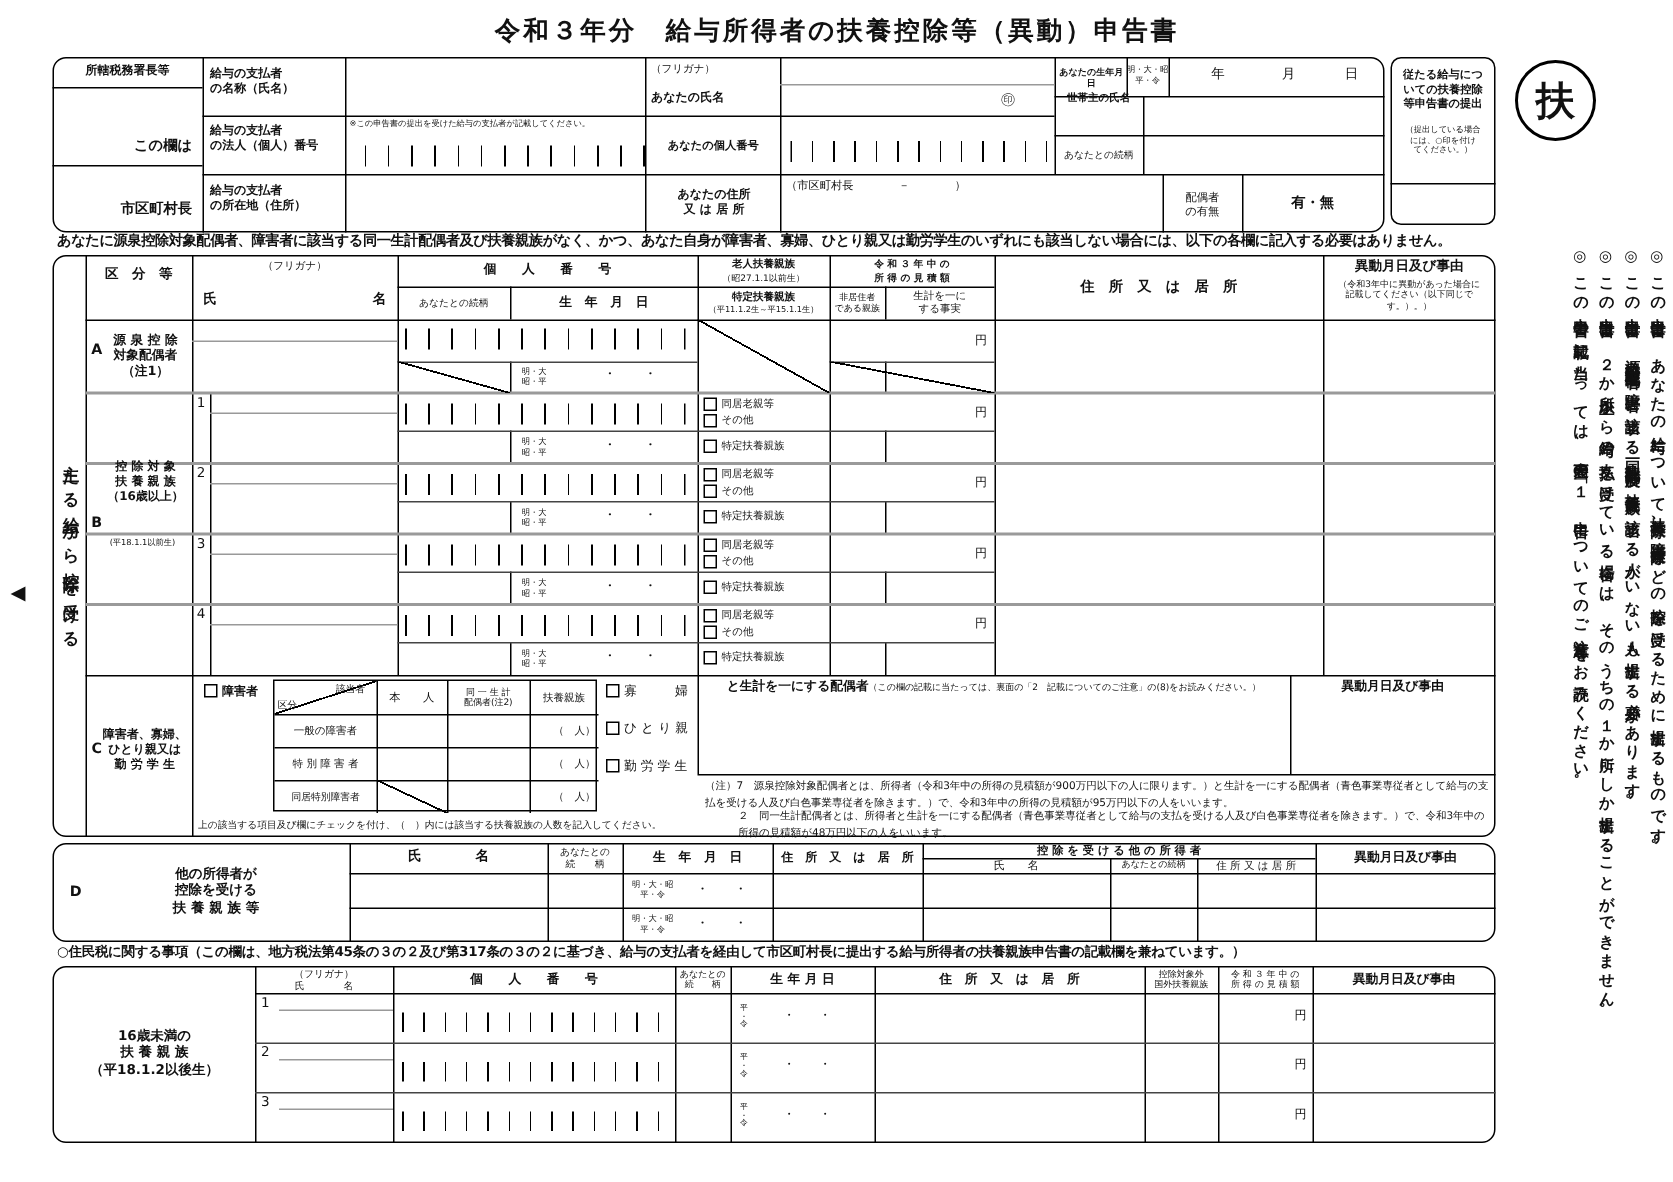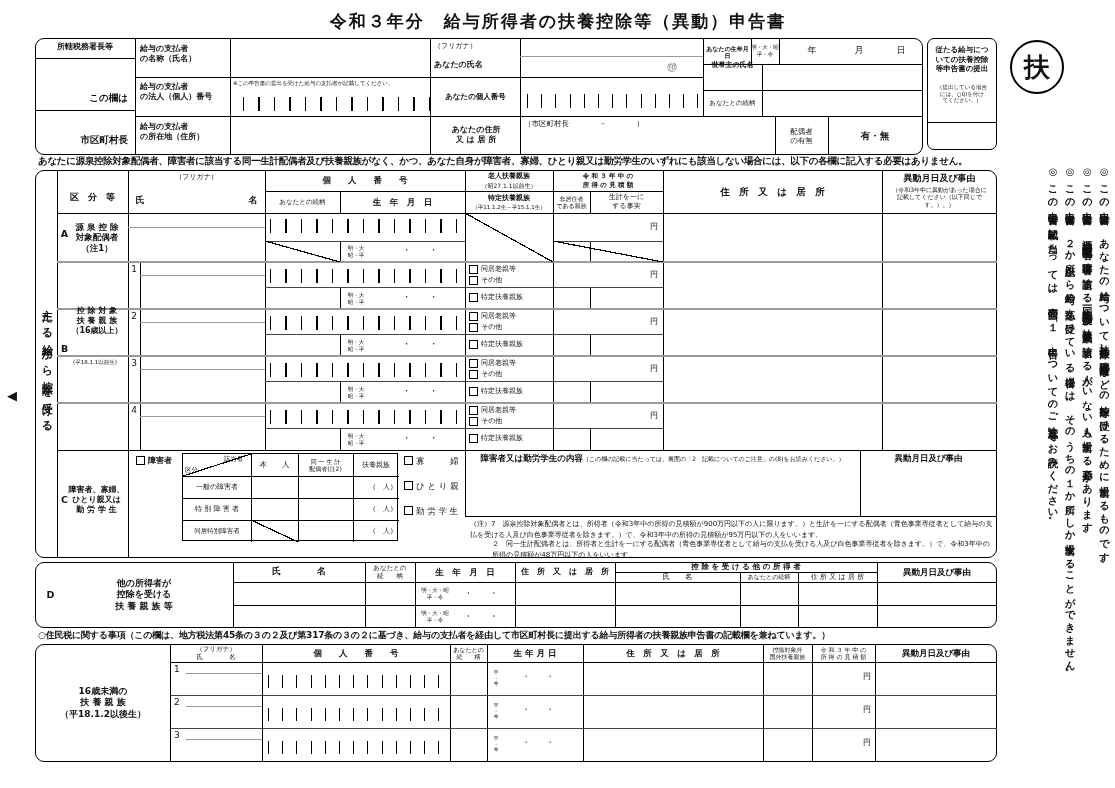--- a/index.html
+++ b/index.html
@@ -152,21 +152,21 @@
   <i class="hl dk" style="left:265px;top:428px;width:398px"></i>
   <i class="hl" style="left:57px;top:450px;width:940px"></i>
   <i class="hl" style="left:465px;top:516px;width:532px"></i>
 
   <i class="hl gy" style="left:128px;top:227px;width:137px"></i>
   <i class="hl gy" style="left:140px;top:275px;width:125px"></i>
   <i class="hl gy" style="left:140px;top:322px;width:125px"></i>
   <i class="hl gy" style="left:140px;top:369px;width:125px"></i>
   <i class="hl gy" style="left:140px;top:416px;width:125px"></i>
 
-  <div class="c f9 b" style="left:57px;top:176px;width:71px;height:43px">区　分　等</div>
+  <div class="c f9 b" style="left:57px;top:162px;width:71px;height:43px">区　分　等</div>
   <div class="c f7" style="left:128px;top:171px;width:137px;height:12px">（フリガナ）</div>
   <div class="c f9 b" style="left:134px;top:194px;width:12px;height:14px">氏</div>
   <div class="c f9 b" style="left:247px;top:194px;width:12px;height:14px">名</div>
   <div class="c f85 b" style="left:265px;top:170px;width:200px;height:21px">個　　人　　番　　号</div>
   <div class="c f65" style="left:265px;top:191px;width:75px;height:22px">あなたとの続柄</div>
   <div class="c f85 b" style="left:340px;top:191px;width:125px;height:22px">生　年　月　日</div>
   <div class="c f7 b" style="left:465px;top:171px;width:88px;height:10px">老人扶養親族</div>
   <div class="c f6" style="left:465px;top:181px;width:88px;height:9px">（昭27.1.1以前生）</div>
   <div class="c f7 b" style="left:465px;top:193px;width:88px;height:10px">特定扶養親族</div>
   <div class="c f55" style="left:465px;top:203px;width:88px;height:9px">（平11.1.2生～平15.1.1生）</div>
@@ -270,23 +270,24 @@
     <div class="c f65" style="left:0;top:66px;width:68px;height:22px">同居特別障害者</div>
     <div class="c du" style="left:68px;top:66px;width:47px;height:22px"></div>
     <div class="c f7 je" style="left:170px;top:22px;width:44px;height:22px">（　人）</div>
     <div class="c f7 je" style="left:170px;top:44px;width:44px;height:22px">（　人）</div>
     <div class="c f7 je" style="left:170px;top:66px;width:44px;height:22px">（　人）</div>
   </div>
 
   <div class="c tl f85" style="left:404px;top:456px;width:60px;height:12px"><span class="cb"></span><span>寡　　　婦</span></div>
   <div class="c tl f85" style="left:404px;top:481px;width:60px;height:12px"><span class="cb"></span><span>ひ と り 親</span></div>
   <div class="c tl f85" style="left:404px;top:506px;width:60px;height:12px"><span class="cb"></span><span>勤 労 学 生</span></div>
+  <div class="c tl f65 nw" style="left:132px;top:546px;width:360px;height:10px">上の該当する項目及び欄にチェックを付け、（　）内には該当する扶養親族の人数を記入してください。</div>
 
   <div class="c nw" style="left:465px;top:451px;width:395px;height:15px">
-    <span class="f85 b">障害者又は勤労学生の内容</span>
+    <span class="f85 b">と生計を一にする配偶者</span>
       <span class="f6">（この欄の記載に当たっては、裏面の「2　記載についてのご注意」の(8)をお読みください。）</span>
   </div>
   <div class="c" style="left:466px;top:467px;width:393px;height:48px"></div>
   <div class="c f85 b" style="left:860px;top:451px;width:137px;height:15px">異動月日及び事由</div>
   <div class="c" style="left:861px;top:467px;width:135px;height:48px"></div>
 
   <div class="c tl f7 nw" style="left:470px;top:519px;width:524px;height:20px;line-height:1.55;white-space:normal">（注）7　源泉控除対象配偶者とは、所得者（令和3年中の所得の見積額が900万円以下の人に限ります。）と生計を一にする配偶者（青色事業専従者として給与の支払を受ける人及び白色事業専従者を除きます。）で、令和3年中の所得の見積額が95万円以下の人をいいます。</div>
   <div class="c tl f7 nw" style="left:492px;top:539px;width:500px;height:18px;line-height:1.55;white-space:normal">２　同一生計配偶者とは、所得者と生計を一にする配偶者（青色事業専従者として給与の支払を受ける人及び白色事業専従者を除きます。）で、令和3年中の所得の見積額が48万円以下の人をいいます。</div>
 
   <div class="box" style="left:35px;top:562px;width:962px;height:66px"></div>

